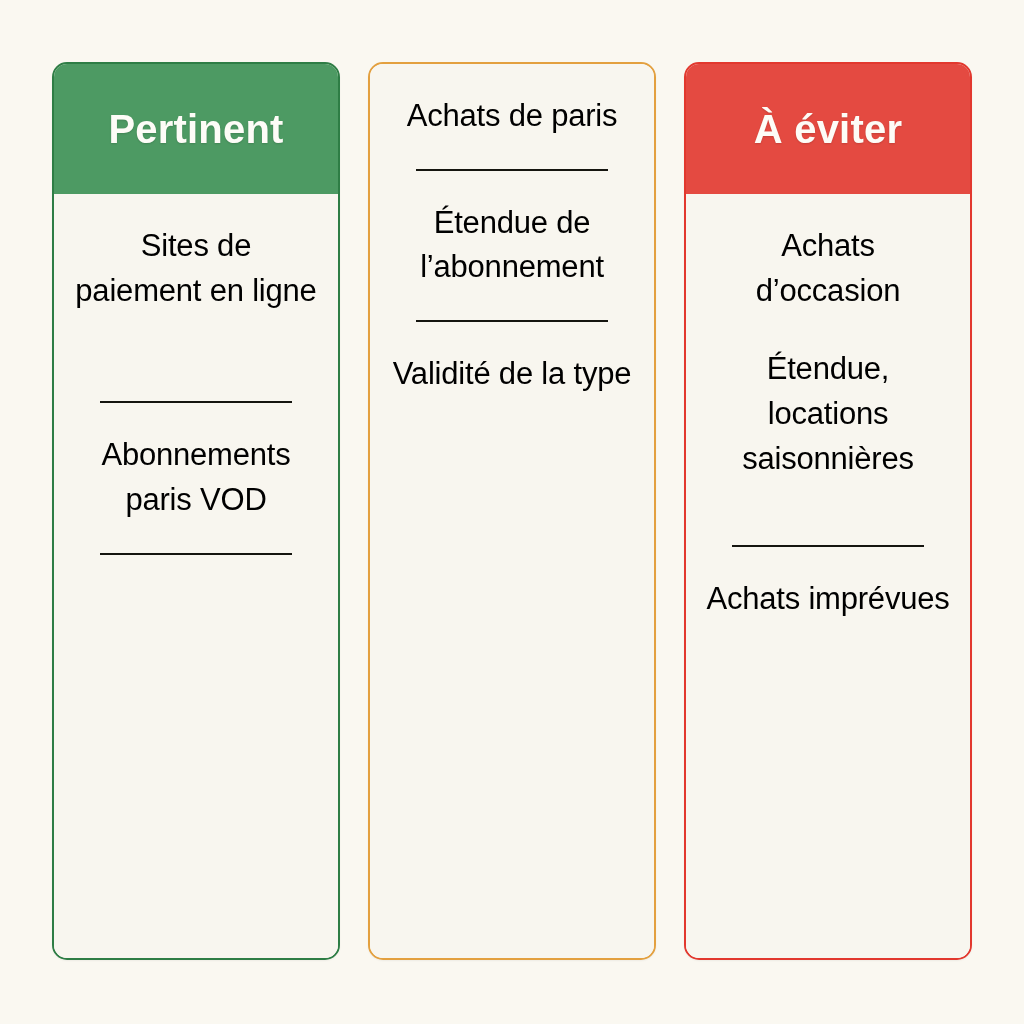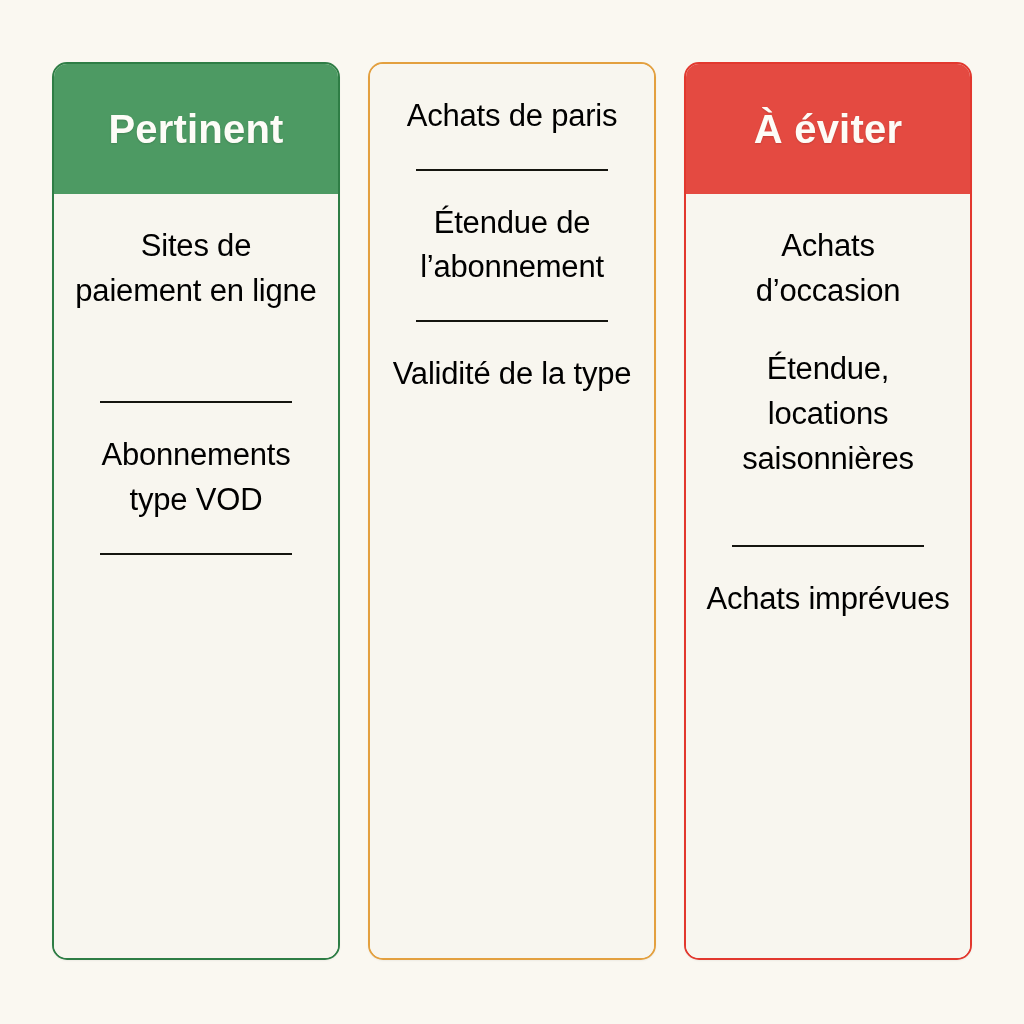--- a/index.html
+++ b/index.html
@@ -100,21 +100,21 @@
 <body>
 
 <div id="board">
 
 <div class="column green" style="border-color: rgb(46, 125, 69);">
       <div class="col-header" style="background: rgb(77, 154, 99); color: rgb(253, 252, 247);">Pertinent</div>
       <div class="col-body">
         <div class="entry">Sites de paiement en ligne</div>
         <div class="gap-lg"></div>
         <div class="divider" style="border-top-color: rgb(21, 21, 15);"></div>
-        <div class="entry">Abonnements type VOD</div>
+        <div class="entry">Abonnements paris VOD</div>
         <div class="divider" style="border-top-color: rgb(21, 21, 15);"></div>
       </div>
     </div>
     <div class="column orange" style="border-color: rgb(227, 160, 63);">
       <div class="col-body">
         <div class="entry">Achats de paris</div>
         <div class="divider" style="border-top-color: rgb(21, 21, 15);"></div>
         <div class="entry">Étendue de l’abonnement</div>
         <div class="divider" style="border-top-color: rgb(21, 21, 15);"></div>
         <div class="entry">Validité de la type</div>

